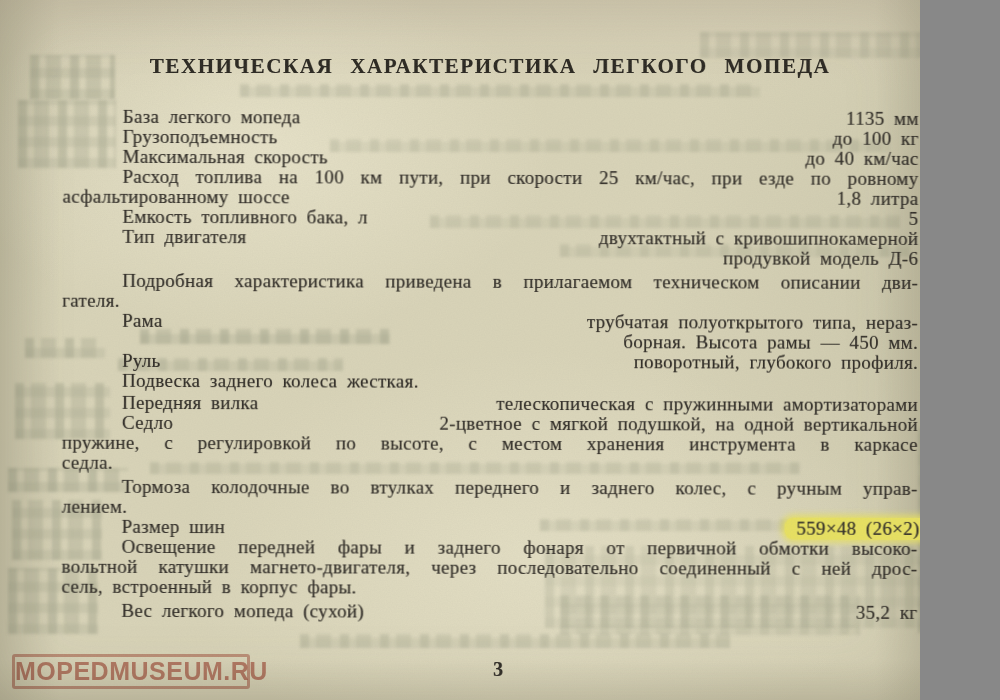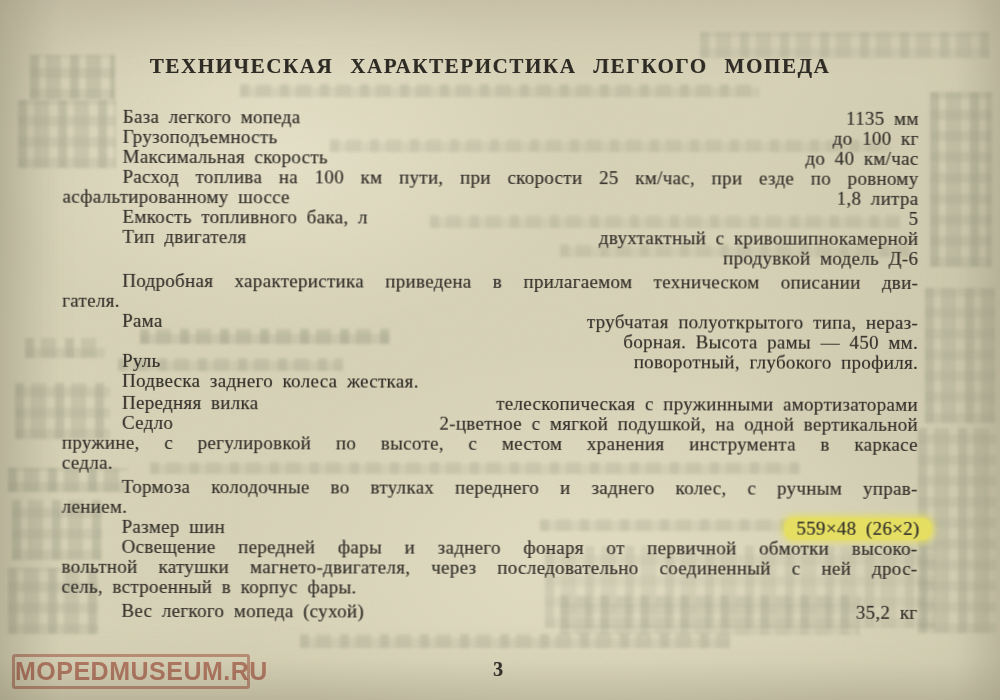--- a/index.html
+++ b/index.html
@@ -1,18 +1,18 @@
 <!DOCTYPE html>
 <html><head>
 <meta charset="utf-8">
 <style>
   html,body{margin:0;padding:0;background:#888;}
   .page{
     position:relative;
-    width:1000px;height:700px;
+    width:920px;height:700px;
     overflow:hidden;
     font-family:"Liberation Serif","DejaVu Serif",serif;
     color:#2b2722;
     background:
       radial-gradient(420px 260px at 28% 22%, rgba(243,238,214,.55), transparent 70%),
       radial-gradient(500px 300px at 58% 80%, rgba(240,235,210,.45), transparent 70%),
       radial-gradient(340px 520px at 98% 45%, rgba(160,158,130,.18), transparent 75%),
       linear-gradient(to right, rgba(150,146,120,.30), rgba(150,146,120,0) 60px),
       linear-gradient(to left, rgba(150,146,120,.22), rgba(150,146,120,0) 45px),
       linear-gradient(to bottom, rgba(210,190,175,.20), rgba(210,190,175,0) 90px),

